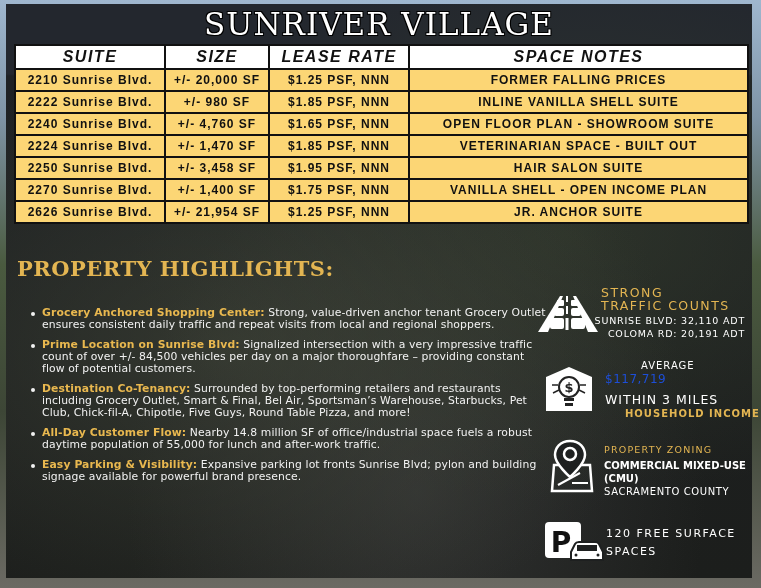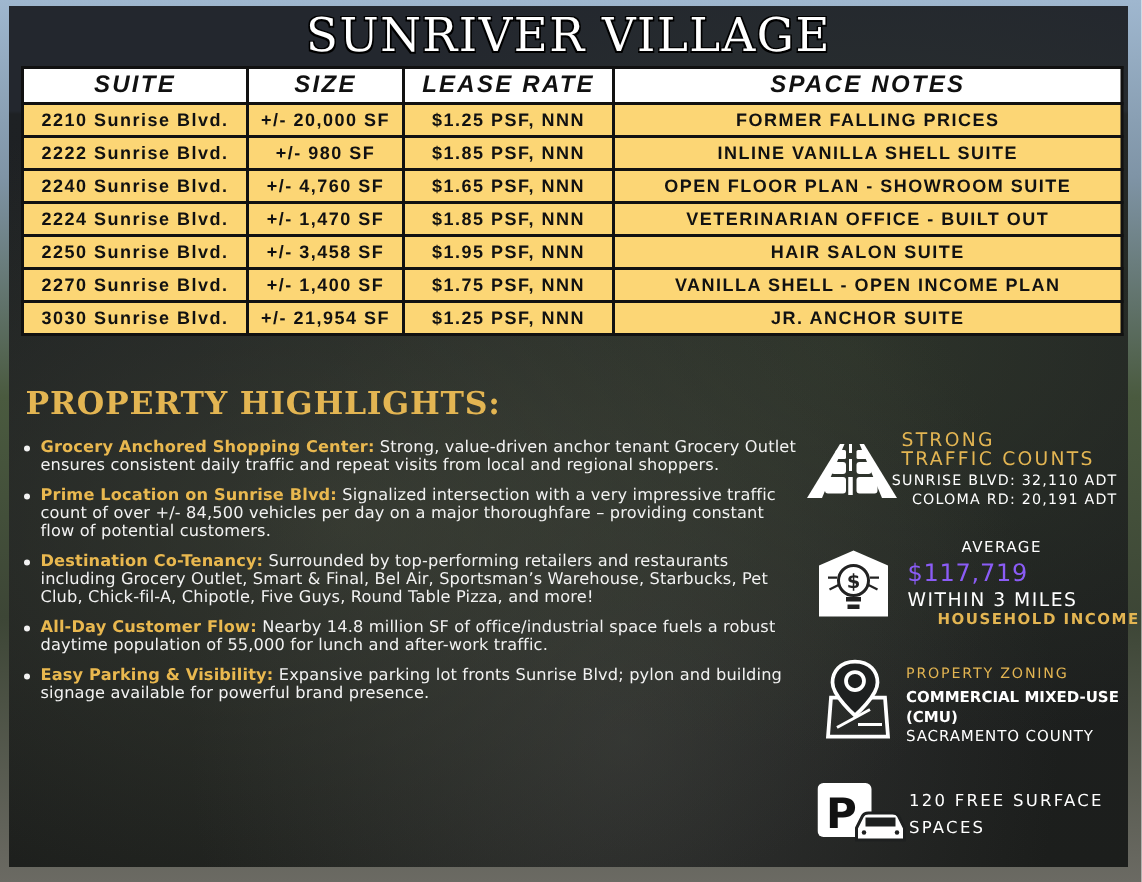--- a/index.html
+++ b/index.html
@@ -35,40 +35,40 @@
   }
   table.suites td {
     background: #fcd675; height: 20px; font-size: 12px; letter-spacing: 1px;
   }
   .highlights-title {
     position: absolute; left: 17px; top: 256px;
     font-family: "DejaVu Serif", serif; font-weight: bold; font-size: 21px;
     letter-spacing: 0.5px; color: #e3b552;
   }
   ul.highlights {
-    position: absolute; left: 14px; top: 292px; width: 518px; margin: 0; padding: 0;
+    position: absolute; left: 14px; top: 292px; width: 518px; margin: 15px; padding: 0;
     list-style: none;
   }
   ul.highlights li {
     position: relative; padding-left: 13px; margin-bottom: 8px;
     font-family: "DejaVu Sans", sans-serif; font-size: 10.8px; line-height: 12px;
     color: #f2f2f2; letter-spacing: 0.1px;
   }
   ul.highlights li::before {
     content: ""; position: absolute; left: 2px; top: 5px; width: 4px; height: 4px;
     border-radius: 50%; background: #f2f2f2;
   }
   ul.highlights .hl-label { color: #e9b84f; font-weight: bold; }
   .stat { position: absolute; color: #fff; font-family: "DejaVu Sans", sans-serif; }
   .icon-box { position: absolute; }
   .gold { color: #e3b552; }
   .traffic-title { position: absolute; left: 601px; top: 286px; font-size: 12.5px; line-height: 13px; letter-spacing: 1.5px; }
   .traffic-line { position: absolute; right: 16px; font-size: 9.5px; letter-spacing: 0.8px; color: #fff; }
   .income-avg { position: absolute; left: 605px; top: 360px; font-size: 10px; letter-spacing: 1px; color: #fff; margin-left: 36px; }
-  .income-value { position: absolute; left: 605px; top: 372px; font-size: 16px; letter-spacing: 0.5px; color: #8b5cf6; }
+  .income-value { position: absolute; left: 605px; top: 372px; font-size: 12px; letter-spacing: 0.5px; color: #1d4ed8; }
   .income-within { position: absolute; left: 605px; top: 392px; font-size: 12.5px; letter-spacing: 1px; color: #fff; }
   .income-label { position: absolute; left: 605px; top: 408px; font-size: 10px; font-weight: bold; letter-spacing: 1px; margin-left: 20px; }
   .zoning-label { position: absolute; left: 604px; top: 444px; font-size: 9.5px; letter-spacing: 1.2px; }
   .zoning-value { position: absolute; left: 604px; top: 459px; font-size: 10px; font-weight: bold; line-height: 13px; width: 150px; color: #fff; }
   .zoning-county { position: absolute; left: 604px; top: 486px; font-size: 10px; letter-spacing: 0.6px; color: #fff; }
   .parking-text { position: absolute; left: 606px; top: 525px; font-size: 11px; line-height: 18px; letter-spacing: 1.5px; color: #fff; width: 140px; }
 </style>
 </head>
 <body>
 
@@ -106,36 +106,36 @@
       <tr>
         <td>2240 Sunrise Blvd.</td>
         <td>+/- 4,760 SF</td>
         <td>$1.65 PSF, NNN</td>
         <td>OPEN FLOOR PLAN - SHOWROOM SUITE</td>
       </tr>
       <tr>
         <td>2224 Sunrise Blvd.</td>
         <td>+/- 1,470 SF</td>
         <td>$1.85 PSF, NNN</td>
-        <td>VETERINARIAN OFFICE - BUILT OUT</td>
+        <td>VETERINARIAN SPACE - BUILT OUT</td>
       </tr>
       <tr>
         <td>2250 Sunrise Blvd.</td>
         <td>+/- 3,458 SF</td>
         <td>$1.95 PSF, NNN</td>
         <td>HAIR SALON SUITE</td>
       </tr>
       <tr>
         <td>2270 Sunrise Blvd.</td>
         <td>+/- 1,400 SF</td>
         <td>$1.75 PSF, NNN</td>
         <td>VANILLA SHELL - OPEN INCOME PLAN</td>
       </tr>
       <tr>
-        <td>3030 Sunrise Blvd.</td>
+        <td>2626 Sunrise Blvd.</td>
         <td>+/- 21,954 SF</td>
         <td>$1.25 PSF, NNN</td>
         <td>JR. ANCHOR SUITE</td>
       </tr>
     </tbody>
   </table>
 </div>
 
 <div class="highlights-title">PROPERTY HIGHLIGHTS:</div>
 

